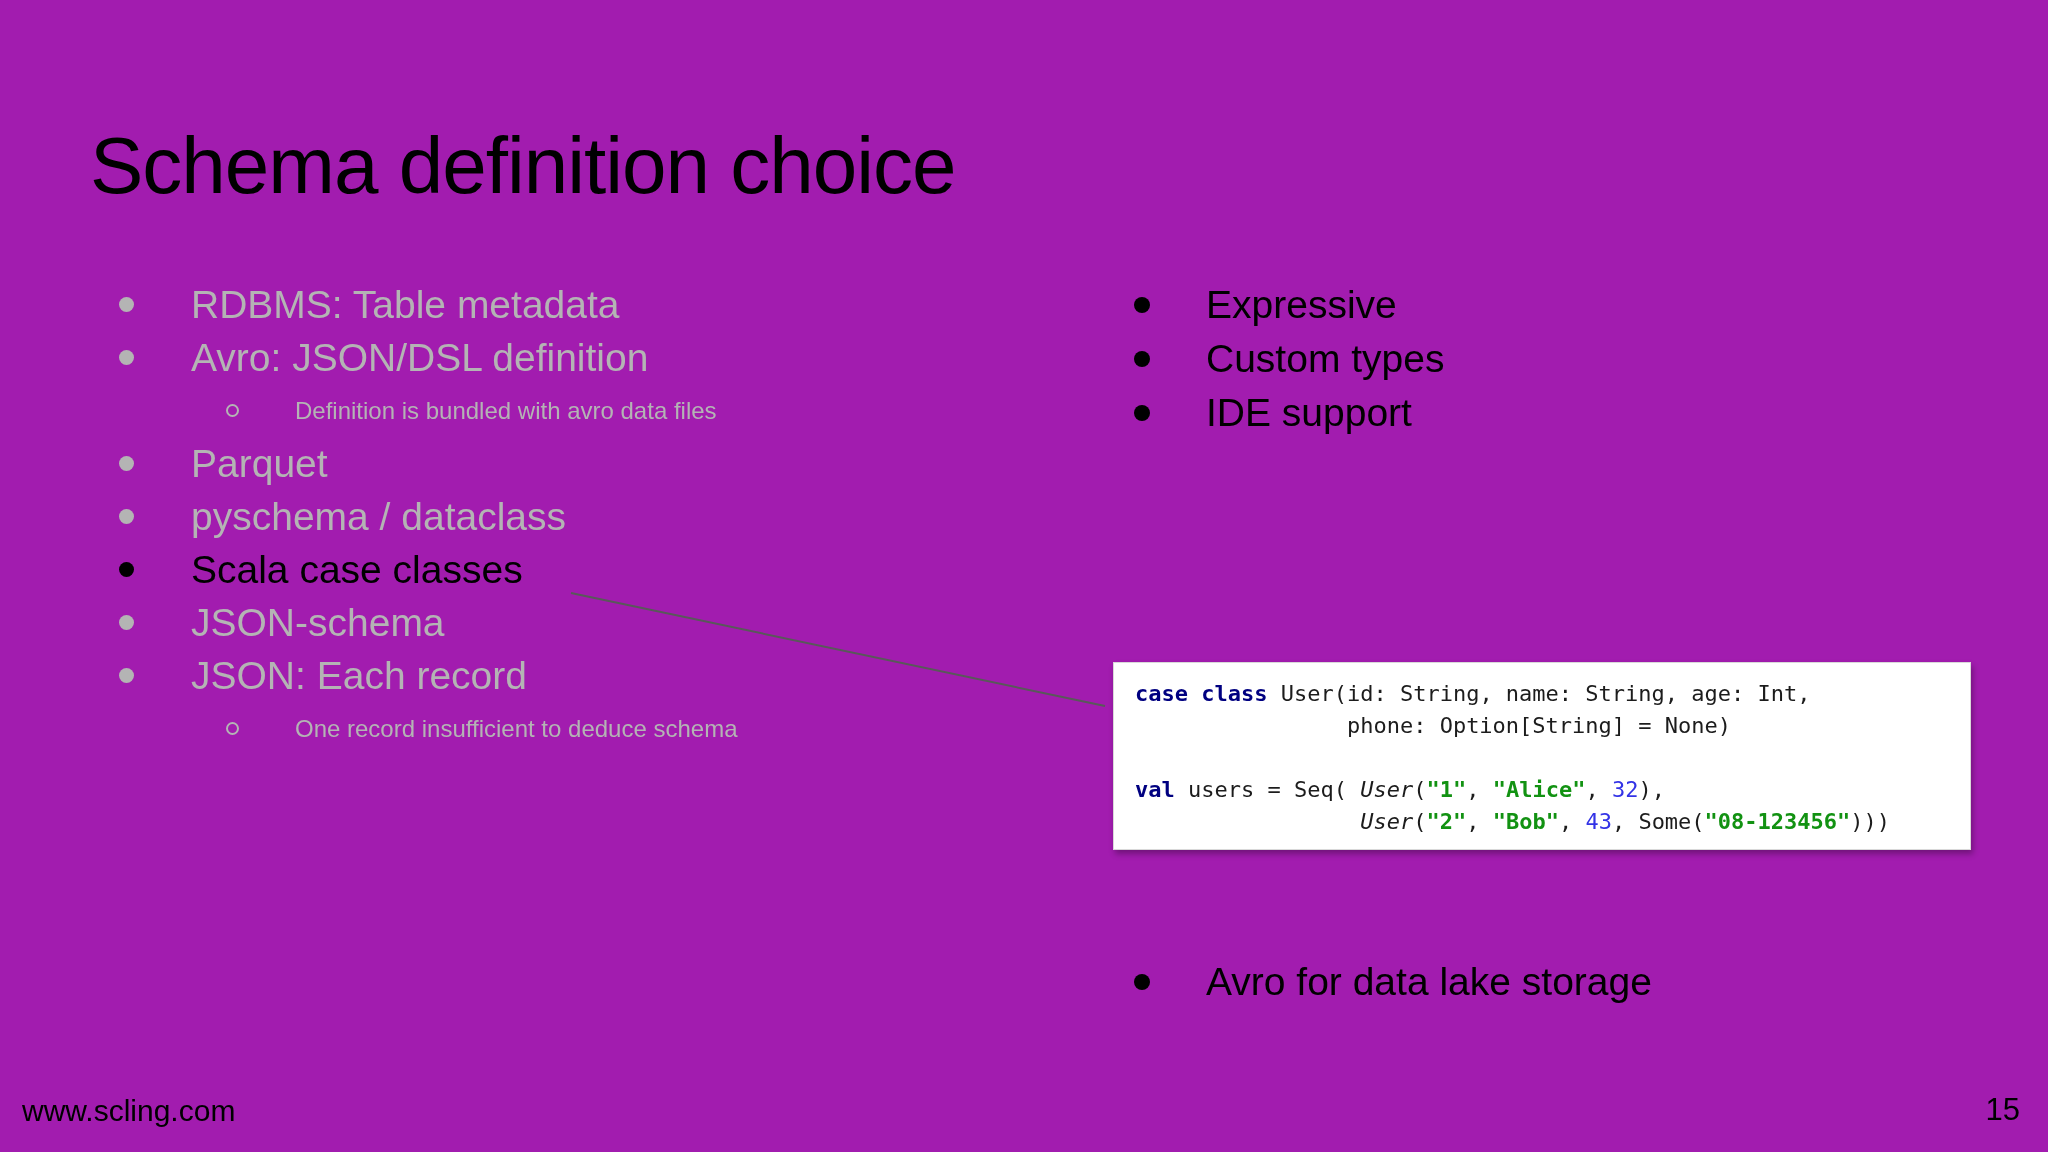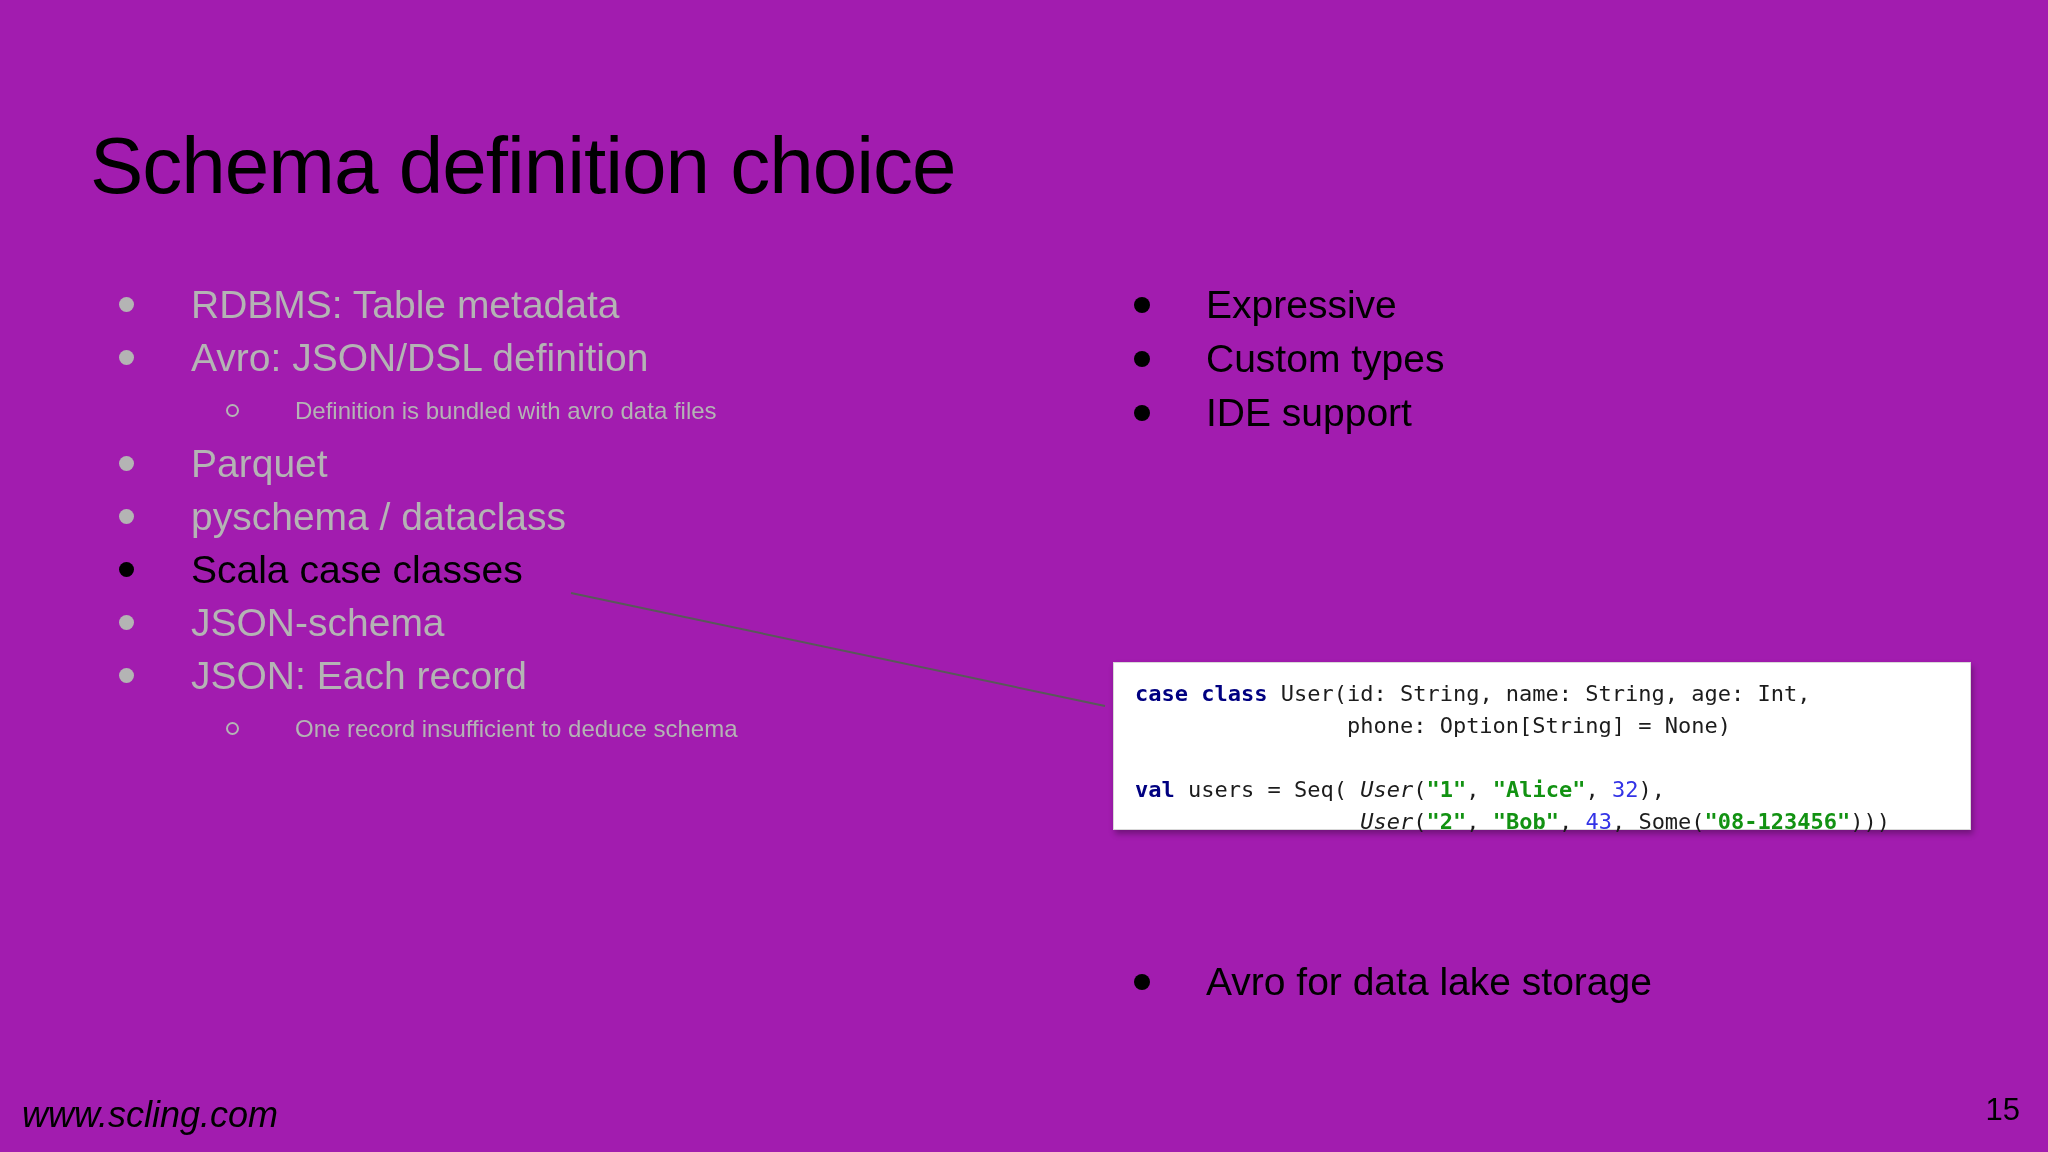--- a/index.html
+++ b/index.html
@@ -23,34 +23,34 @@
   .ring{flex:none;width:9px;height:9px;border:2.5px solid currentColor;border-radius:50%;margin-left:116px;margin-right:56px;background:transparent;}
   .rlist .dot{width:16px;height:16px;margin-left:6px;margin-right:56px;}
   #left-list{left:110px;top:278px;}
   #right-list{left:1128px;top:278px;}
   #bottom-note{left:1128px;top:955px;}
   
   .overlay{position:absolute;left:0;top:0;width:2048px;height:1152px;pointer-events:none;}
   .connector-line{stroke:var(--connector-line,#595959);stroke-width:2px;fill:none;}
   
   .codebox{
-    position:absolute;left:1113px;top:662px;width:858px;height:168px;box-sizing:border-box;
+    position:absolute;left:1113px;top:662px;width:858px;height:188px;box-sizing:border-box;
     background:#ffffff;border:1px solid #d9d9d9;box-shadow:2px 4px 6px rgba(0,0,0,0.30);
     padding:15px 0 0 21px;
     font-family:"DejaVu Sans Mono","Liberation Mono",monospace;
     font-size:22px;line-height:32px;color:#1c1c1c;
   }
   .code-line{white-space:pre;height:32px;}
   .codebox .kw{color:var(--keyword,#000080);font-weight:bold;}
   .codebox .str{color:var(--string,#129212);font-weight:bold;}
   .codebox .num{color:var(--number,#3333e6);margin-top:20px;}
   .codebox .ital{font-style:italic;}
   .codebox .plain{color:inherit;}
   
-  .footer-site{position:absolute;left:22px;top:1094px;font-size:36px;font-style:italic;color:#000;}
+  .footer-site{position:absolute;left:22px;top:1094px;font-size:30px;color:#000;}
   .page-num{position:absolute;right:28px;top:1092px;font-size:31px;color:#000;}
 </style>
 </head>
 <body>
 
 <div class="slide">
 
   <div class="title">Schema definition choice</div>
 
   <div class="list" id="left-list">

